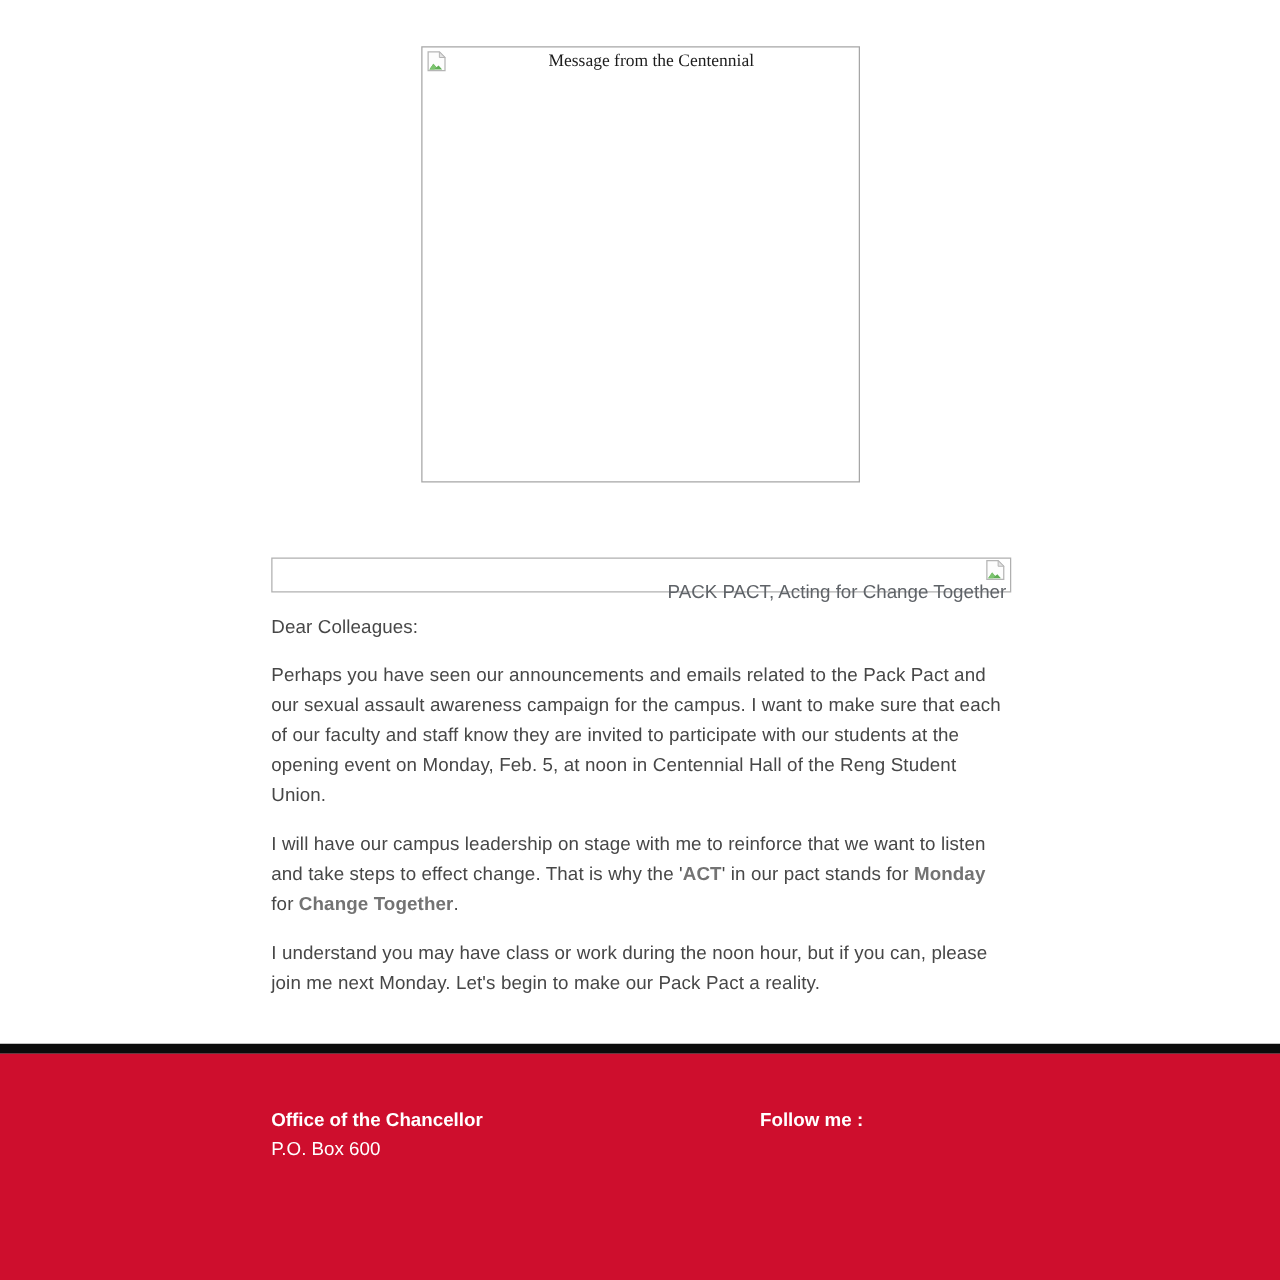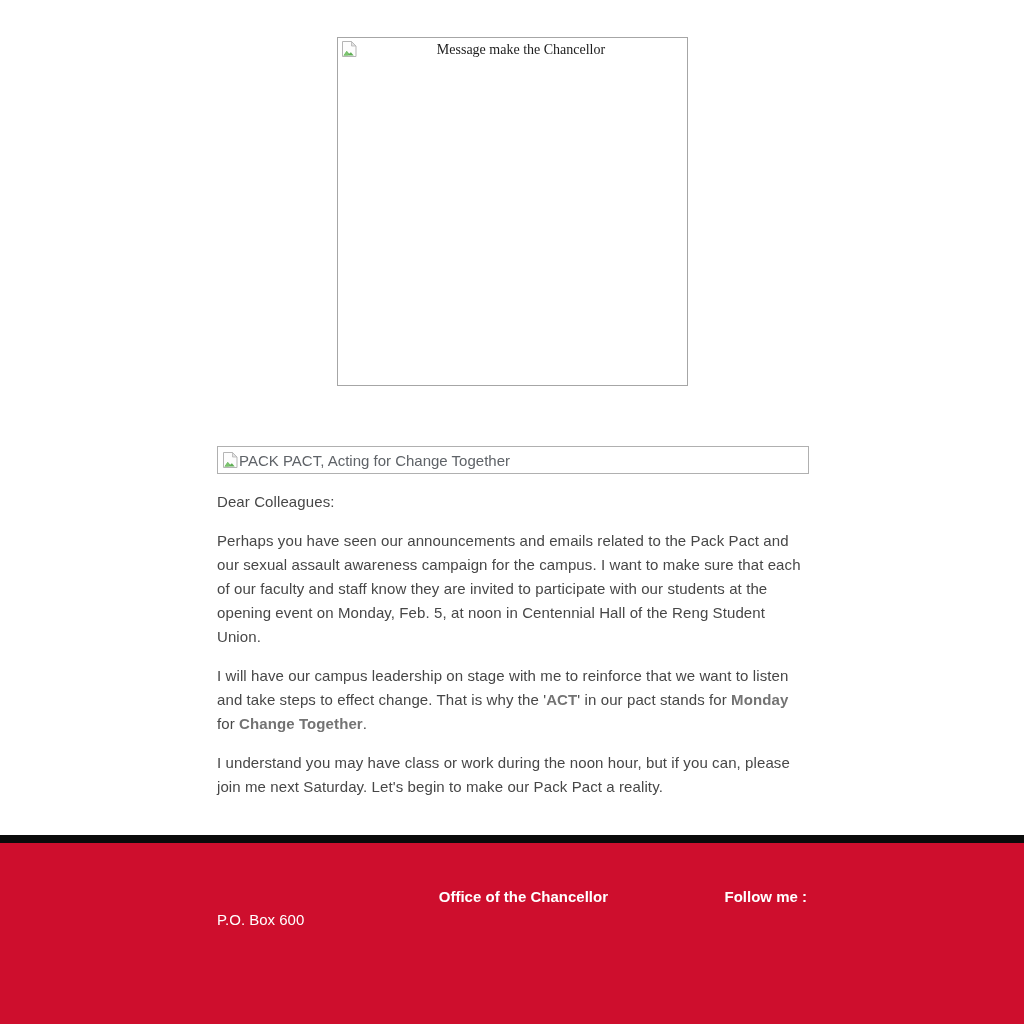--- a/index.html
+++ b/index.html
@@ -37,22 +37,23 @@
     width: 590px;
     margin: 0 auto;
   }
   .banner-image-box {
     box-sizing: border-box;
     width: 592px;
     height: 28px;
     margin: 60px auto 0 auto;
     border: 1px solid #b0b0b0;
     display: flex;
-    align-items: center;
+    align-items: flex-end;
     padding: 0 3px;
+    flex-direction: column;
   }
   .banner-image-box .alt-text {
     font-size: 15px;
     color: var(--alt-text-gray, #5f6368);
   }
   .body-text p {
     font-size: 15px;
     line-height: 24px;
     color: var(--body-text, #474747);
     margin: 0 0 15px 0;
@@ -78,57 +79,57 @@
     display: flex;
     padding-top: 42px;
   }
   .footer-address { width: 391px; }
   .footer-follow { flex: 1; }
   .footer-line {
     font-size: 15px;
     line-height: 23px;
     color: var(--footer-text, #ffffff);
   }
-  .footer-line.bold { font-weight: bold; text-align: right; }
+  .footer-line.bold { font-weight: bold; }
   .broken-icon { display: inline-block; line-height: 0; }
 </style>
 </head>
 <body>
 
 <div class="header-image-box">
   <span class="broken-icon">
     <svg width="18" height="18" viewBox="0 0 18 18">
       <path d="M2.5 1.5 h9 l4.5 4.5 v10.5 h-13.5 z" fill="#fdfdfd" stroke="#b5b5b5" stroke-width="1"></path>
       <path d="M11.5 1.5 v4.5 h4.5 z" fill="#e3e3e3" stroke="#b5b5b5" stroke-width="0.8"></path>
       <path d="M3.5 15.5 l3.2-4.6 2.4 2.8 1.8-1.4 2.8 3.2 z" fill="#5fae54"></path>
       <path d="M3.5 15.5 l3.2-4.6 2.4 2.8 -1.6 1.8 z" fill="#7cc46f"></path>
     </svg>
   </span>
-  <span class="alt-text">Message make the Chancellor</span>
+  <span class="alt-text">Message from the Centennial</span>
 </div>
 
 <div class="content-column">
 
   <div class="banner-image-box">
     <span class="broken-icon">
       <svg width="18" height="18" viewBox="0 0 18 18">
         <path d="M2.5 1.5 h9 l4.5 4.5 v10.5 h-13.5 z" fill="#fdfdfd" stroke="#b5b5b5" stroke-width="1"></path>
         <path d="M11.5 1.5 v4.5 h4.5 z" fill="#e3e3e3" stroke="#b5b5b5" stroke-width="0.8"></path>
         <path d="M3.5 15.5 l3.2-4.6 2.4 2.8 1.8-1.4 2.8 3.2 z" fill="#5fae54"></path>
         <path d="M3.5 15.5 l3.2-4.6 2.4 2.8 -1.6 1.8 z" fill="#7cc46f"></path>
       </svg>
     </span>
     <span class="alt-text">PACK PACT, Acting for Change Together</span>
   </div>
 
   <div class="body-text">
     <p class="salutation">Dear Colleagues:</p>
     <p>Perhaps you have seen our announcements and emails related to the Pack Pact and our sexual assault awareness campaign for the campus. I want to make sure that each of our faculty and staff know they are invited to participate with our students at the opening event on Monday, Feb. 5, at noon in Centennial Hall of the Reng Student Union.</p>
     <p><span>I will have our campus leadership on stage with me to reinforce that we want to listen and take steps to effect change. That is why the '</span><strong>ACT</strong><span>' in our pact stands for </span><strong>Monday</strong><span> for </span><strong>Change Together</strong><span>.</span></p>
-    <p>I understand you may have class or work during the noon hour, but if you can, please join me next Saturday. Let's begin to make our Pack Pact a reality.</p>
+    <p>I understand you may have class or work during the noon hour, but if you can, please join me next Monday. Let's begin to make our Pack Pact a reality.</p>
   </div>
 </div>
 
 <div class="black-bar"></div>
 
 <div class="red-footer">
   <div class="footer-inner">
     <div class="footer-address">
       <div class="footer-line bold">Office of the Chancellor</div>
       <div class="footer-line">P.O. Box 600</div>

